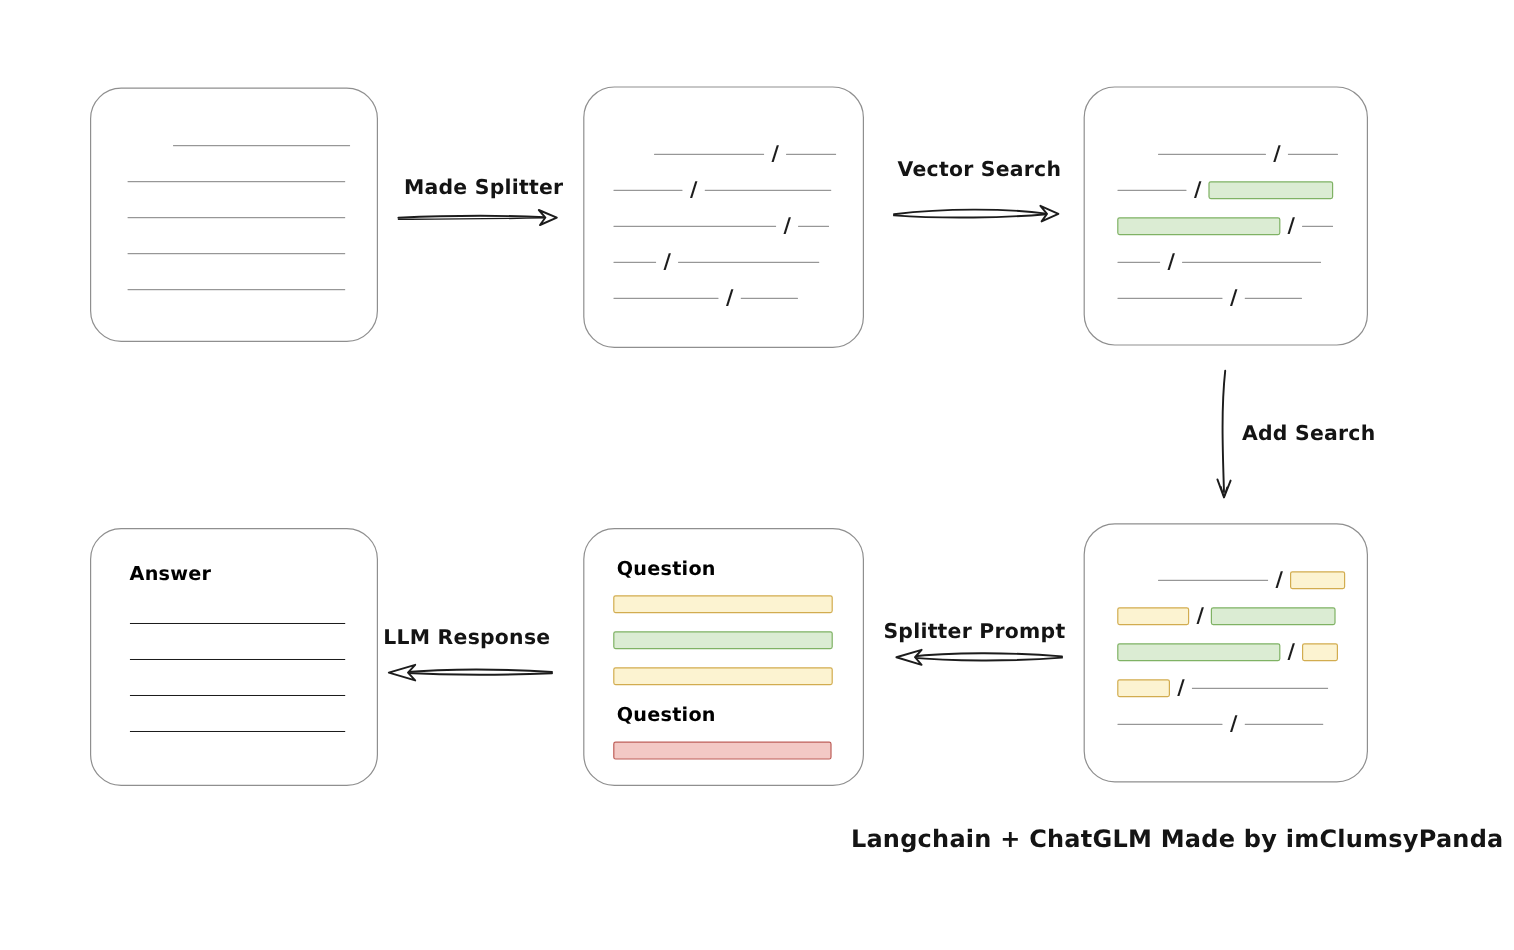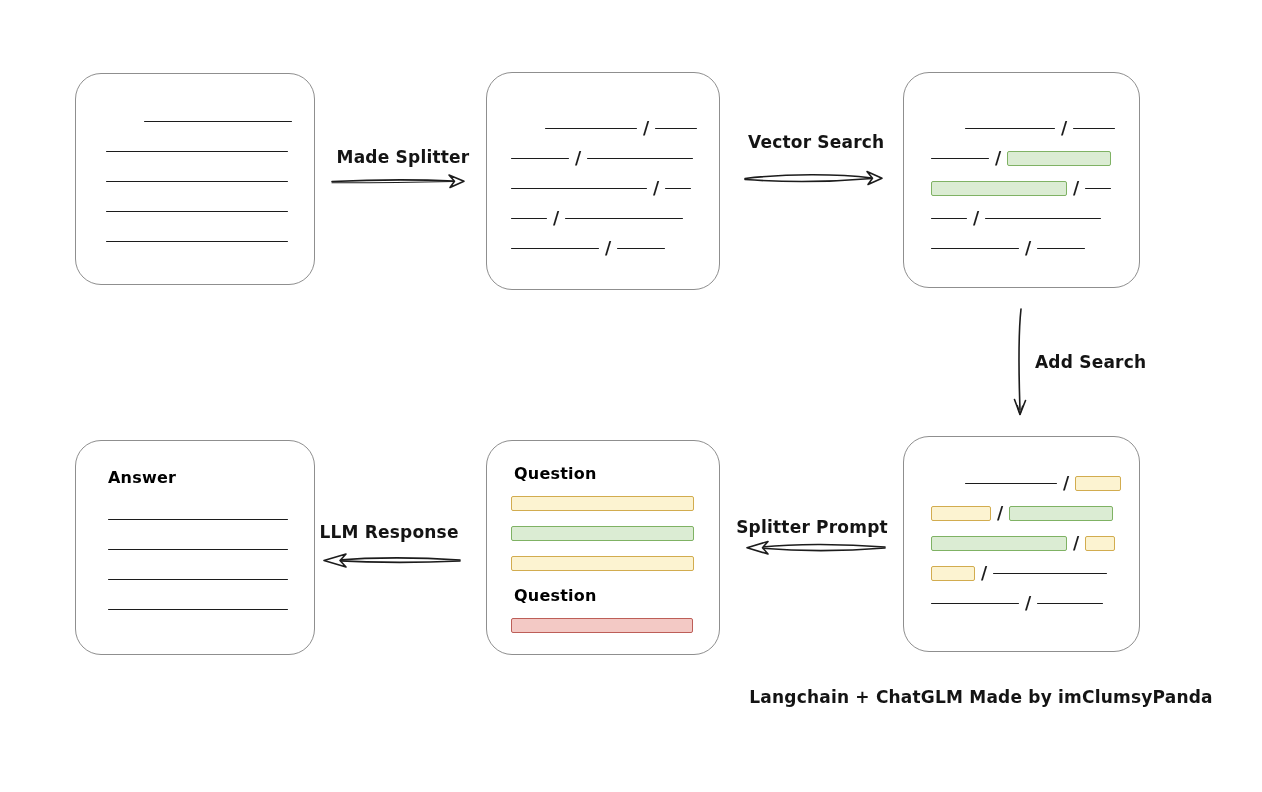--- a/index.html
+++ b/index.html
@@ -18,21 +18,21 @@
   .trow{display:flex;align-items:center;height:30px;column-gap:6px;}
   .hline{height:0;border-top:1.8px solid var(--ink);border-radius:1px;}
   .gap{height:1px;}
   .slash{font-size:17px;font-weight:700;color:var(--ink);line-height:1;}
   .chip{height:15px;border-radius:2px;box-sizing:border-box;}
   .chip-green{background:var(--green-fill);border:1.6px solid var(--green-border);}
   .chip-yellow{background:var(--yellow-fill);border:1.6px solid var(--yellow-border);}
   .chip-red{background:var(--red-fill);border:1.6px solid var(--red-border);}
   .edge-label{position:absolute;font-size:17px;font-weight:600;color:#141414;white-space:nowrap;letter-spacing:.2px;}
   .box-label{font-size:16px;font-weight:600;color:#000000;letter-spacing:.2px;line-height:21px;}
-  .caption{position:absolute;font-size:17px;font-weight:600;color:#141414;white-space:nowrap;letter-spacing:.2px;}
+  .caption{position:absolute;font-size:20px;font-weight:600;color:#141414;white-space:nowrap;letter-spacing:.2px;}
   svg.arrow{position:absolute;overflow:visible;}
   svg.arrow path{stroke:var(--ink);stroke-width:1.6;fill:none;stroke-linecap:round;stroke-linejoin:round;}
   svg.arrow path.head{fill:#ffffff;}
   .kbar{width:183px;}
   .center-x{transform:translateX(-50%);}
 </style>
 </head>
 <body>
 
 <div class="canvas" style="--ink: #1c1c1c; --box-border: #8f8f8f; --green-fill: #dbecd3; --green-border: #7fb264; --yellow-fill: #fcf3d1; --yellow-border: #d2ac4f; --red-fill: #f3c9c5; --red-border: #bd5e58;">

